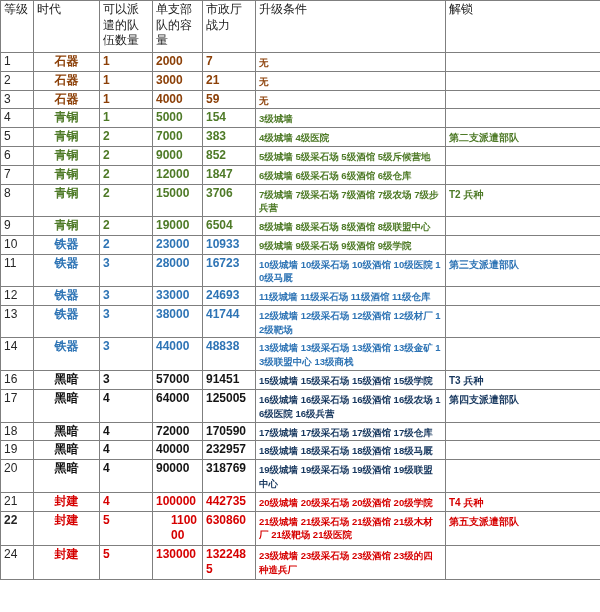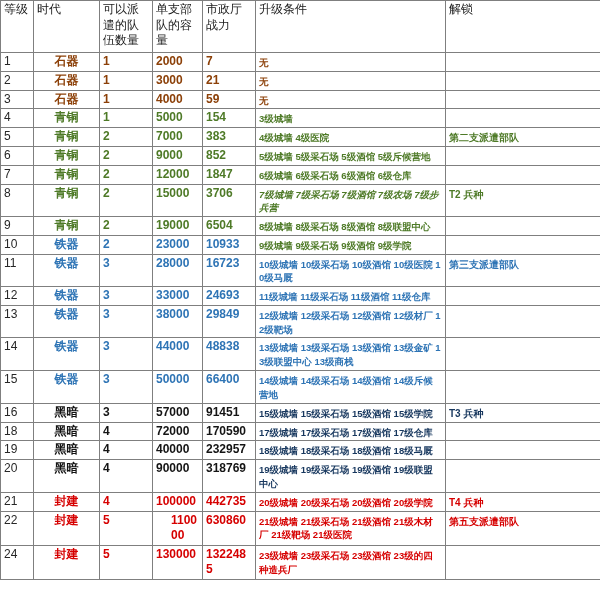--- a/index.html
+++ b/index.html
@@ -104,21 +104,21 @@
           <td class="col-power" style="color: rgb(78, 122, 39);">1847</td>
           <td class="col-condition" style="color: rgb(78, 122, 39);">6级城墙 6级采石场 6级酒馆 6级仓库</td>
           <td class="col-unlock" style="color: rgb(78, 122, 39);"></td>
         </tr>
         <tr>
           <td class="col-level" style="color: rgb(38, 38, 38);">8</td>
           <td class="col-era" style="color: rgb(78, 122, 39);">青铜</td>
           <td class="col-teams" style="color: rgb(78, 122, 39);">2</td>
           <td class="col-capacity" style="color: rgb(78, 122, 39);">15000</td>
           <td class="col-power" style="color: rgb(78, 122, 39);">3706</td>
-          <td class="col-condition" style="color: rgb(78, 122, 39); font-style: italic;">7级城墙 7级采石场 7级酒馆 7级农场 7级步兵营</td>
+          <td class="col-condition" style="color: rgb(78, 122, 39);">7级城墙 7级采石场 7级酒馆 7级农场 7级步兵营</td>
           <td class="col-unlock" style="color: rgb(78, 122, 39);">T2 兵种</td>
         </tr>
         <tr>
           <td class="col-level" style="color: rgb(38, 38, 38);">9</td>
           <td class="col-era" style="color: rgb(78, 122, 39);">青铜</td>
           <td class="col-teams" style="color: rgb(78, 122, 39);">2</td>
           <td class="col-capacity" style="color: rgb(78, 122, 39);">19000</td>
           <td class="col-power" style="color: rgb(78, 122, 39);">6504</td>
           <td class="col-condition" style="color: rgb(78, 122, 39);">8级城墙 8级采石场 8级酒馆 8级联盟中心</td>
           <td class="col-unlock" style="color: rgb(78, 122, 39);"></td>
@@ -148,50 +148,50 @@
           <td class="col-capacity" style="color: rgb(46, 116, 181);">33000</td>
           <td class="col-power" style="color: rgb(46, 116, 181);">24693</td>
           <td class="col-condition" style="color: rgb(46, 116, 181);">11级城墙 11级采石场 11级酒馆 11级仓库</td>
           <td class="col-unlock" style="color: rgb(46, 116, 181);"></td>
         </tr>
         <tr>
           <td class="col-level" style="color: rgb(38, 38, 38);">13</td>
           <td class="col-era" style="color: rgb(46, 116, 181);">铁器</td>
           <td class="col-teams" style="color: rgb(46, 116, 181);">3</td>
           <td class="col-capacity" style="color: rgb(46, 116, 181);">38000</td>
-          <td class="col-power" style="color: rgb(46, 116, 181);">29849</td>
+          <td class="col-power" style="color: rgb(46, 116, 181);">41744</td>
           <td class="col-condition" style="color: rgb(46, 116, 181);">12级城墙 12级采石场 12级酒馆 12级材厂 12级靶场</td>
           <td class="col-unlock" style="color: rgb(46, 116, 181);"></td>
         </tr>
         <tr>
           <td class="col-level" style="color: rgb(38, 38, 38);">14</td>
           <td class="col-era" style="color: rgb(46, 116, 181);">铁器</td>
           <td class="col-teams" style="color: rgb(46, 116, 181);">3</td>
           <td class="col-capacity" style="color: rgb(46, 116, 181);">44000</td>
           <td class="col-power" style="color: rgb(46, 116, 181);">48838</td>
           <td class="col-condition" style="color: rgb(46, 116, 181);">13级城墙 13级采石场 13级酒馆 13级金矿 13级联盟中心 13级商栈</td>
-          <td class="col-unlock" style="color: rgb(46, 116, 181);"></td>
-        </tr>
-        <tr>
-          <td class="col-level" style="color: rgb(38, 38, 38);">15</td>
-          <td class="col-era" style="color: rgb(46, 116, 181);">铁器</td>
-          <td class="col-teams" style="color: rgb(46, 116, 181);">3</td>
-          <td class="col-capacity" style="color: rgb(46, 116, 181);">50000</td>
-          <td class="col-power" style="color: rgb(46, 116, 181);">66400</td>
-          <td class="col-condition" style="color: rgb(46, 116, 181);">14级城墙 14级采石场 14级酒馆 14级斥候营地</td>
           <td class="col-unlock" style="color: rgb(46, 116, 181);"></td>
         </tr>
         <tr>
           <td class="col-level" style="color: rgb(38, 38, 38);">16</td>
           <td class="col-era" style="color: rgb(20, 20, 20);">黑暗</td>
           <td class="col-teams" style="color: rgb(20, 20, 20);">3</td>
           <td class="col-capacity" style="color: rgb(20, 20, 20);">57000</td>
           <td class="col-power" style="color: rgb(20, 20, 20);">91451</td>
           <td class="col-condition" style="color: rgb(23, 55, 94);">15级城墙 15级采石场 15级酒馆 15级学院</td>
           <td class="col-unlock" style="color: rgb(23, 55, 94);">T3 兵种</td>
+        </tr>
+        <tr>
+          <td class="col-level" style="color: rgb(38, 38, 38);">17</td>
+          <td class="col-era" style="color: rgb(20, 20, 20);">黑暗</td>
+          <td class="col-teams" style="color: rgb(20, 20, 20);">4</td>
+          <td class="col-capacity" style="color: rgb(20, 20, 20);">64000</td>
+          <td class="col-power" style="color: rgb(20, 20, 20);">125005</td>
+          <td class="col-condition" style="color: rgb(23, 55, 94);">16级城墙 16级采石场 16级酒馆 16级农场 16级医院 16级兵营</td>
+          <td class="col-unlock" style="color: rgb(23, 55, 94);">第四支派遣部队</td>
         </tr>
         <tr>
           <td class="col-level" style="color: rgb(38, 38, 38);">18</td>
           <td class="col-era" style="color: rgb(20, 20, 20);">黑暗</td>
           <td class="col-teams" style="color: rgb(20, 20, 20);">4</td>
           <td class="col-capacity" style="color: rgb(20, 20, 20);">72000</td>
           <td class="col-power" style="color: rgb(20, 20, 20);">170590</td>
           <td class="col-condition" style="color: rgb(23, 55, 94);">17级城墙 17级采石场 17级酒馆 17级仓库</td>
           <td class="col-unlock" style="color: rgb(23, 55, 94);"></td>
         </tr>
@@ -216,21 +216,21 @@
         <tr>
           <td class="col-level" style="color: rgb(38, 38, 38);">21</td>
           <td class="col-era" style="color: rgb(214, 0, 0);">封建</td>
           <td class="col-teams" style="color: rgb(214, 0, 0);">4</td>
           <td class="col-capacity" style="color: rgb(214, 0, 0);">100000</td>
           <td class="col-power" style="color: rgb(214, 0, 0); margin-top: 41px;">442735</td>
           <td class="col-condition" style="color: rgb(214, 0, 0);">20级城墙 20级采石场 20级酒馆 20级学院</td>
           <td class="col-unlock" style="color: rgb(214, 0, 0);">T4 兵种</td>
         </tr>
         <tr>
-          <td class="col-level" style="color: rgb(38, 38, 38);">22</td>
+          <td class="col-level" style="color: rgb(38, 38, 38); font-weight: bold;">22</td>
           <td class="col-era" style="color: rgb(214, 0, 0);">封建</td>
           <td class="col-teams" style="color: rgb(214, 0, 0);">5</td>
           <td class="col-capacity" style="color: rgb(214, 0, 0); padding-left: 18px;">110000</td>
           <td class="col-power" style="color: rgb(214, 0, 0);">630860</td>
           <td class="col-condition" style="color: rgb(214, 0, 0);">21级城墙 21级采石场 21级酒馆 21级木材厂 21级靶场 21级医院</td>
           <td class="col-unlock" style="color: rgb(214, 0, 0);">第五支派遣部队</td>
         </tr>
         <tr>
           <td class="col-level" style="color: rgb(38, 38, 38);">24</td>
           <td class="col-era" style="color: rgb(214, 0, 0);">封建</td>

